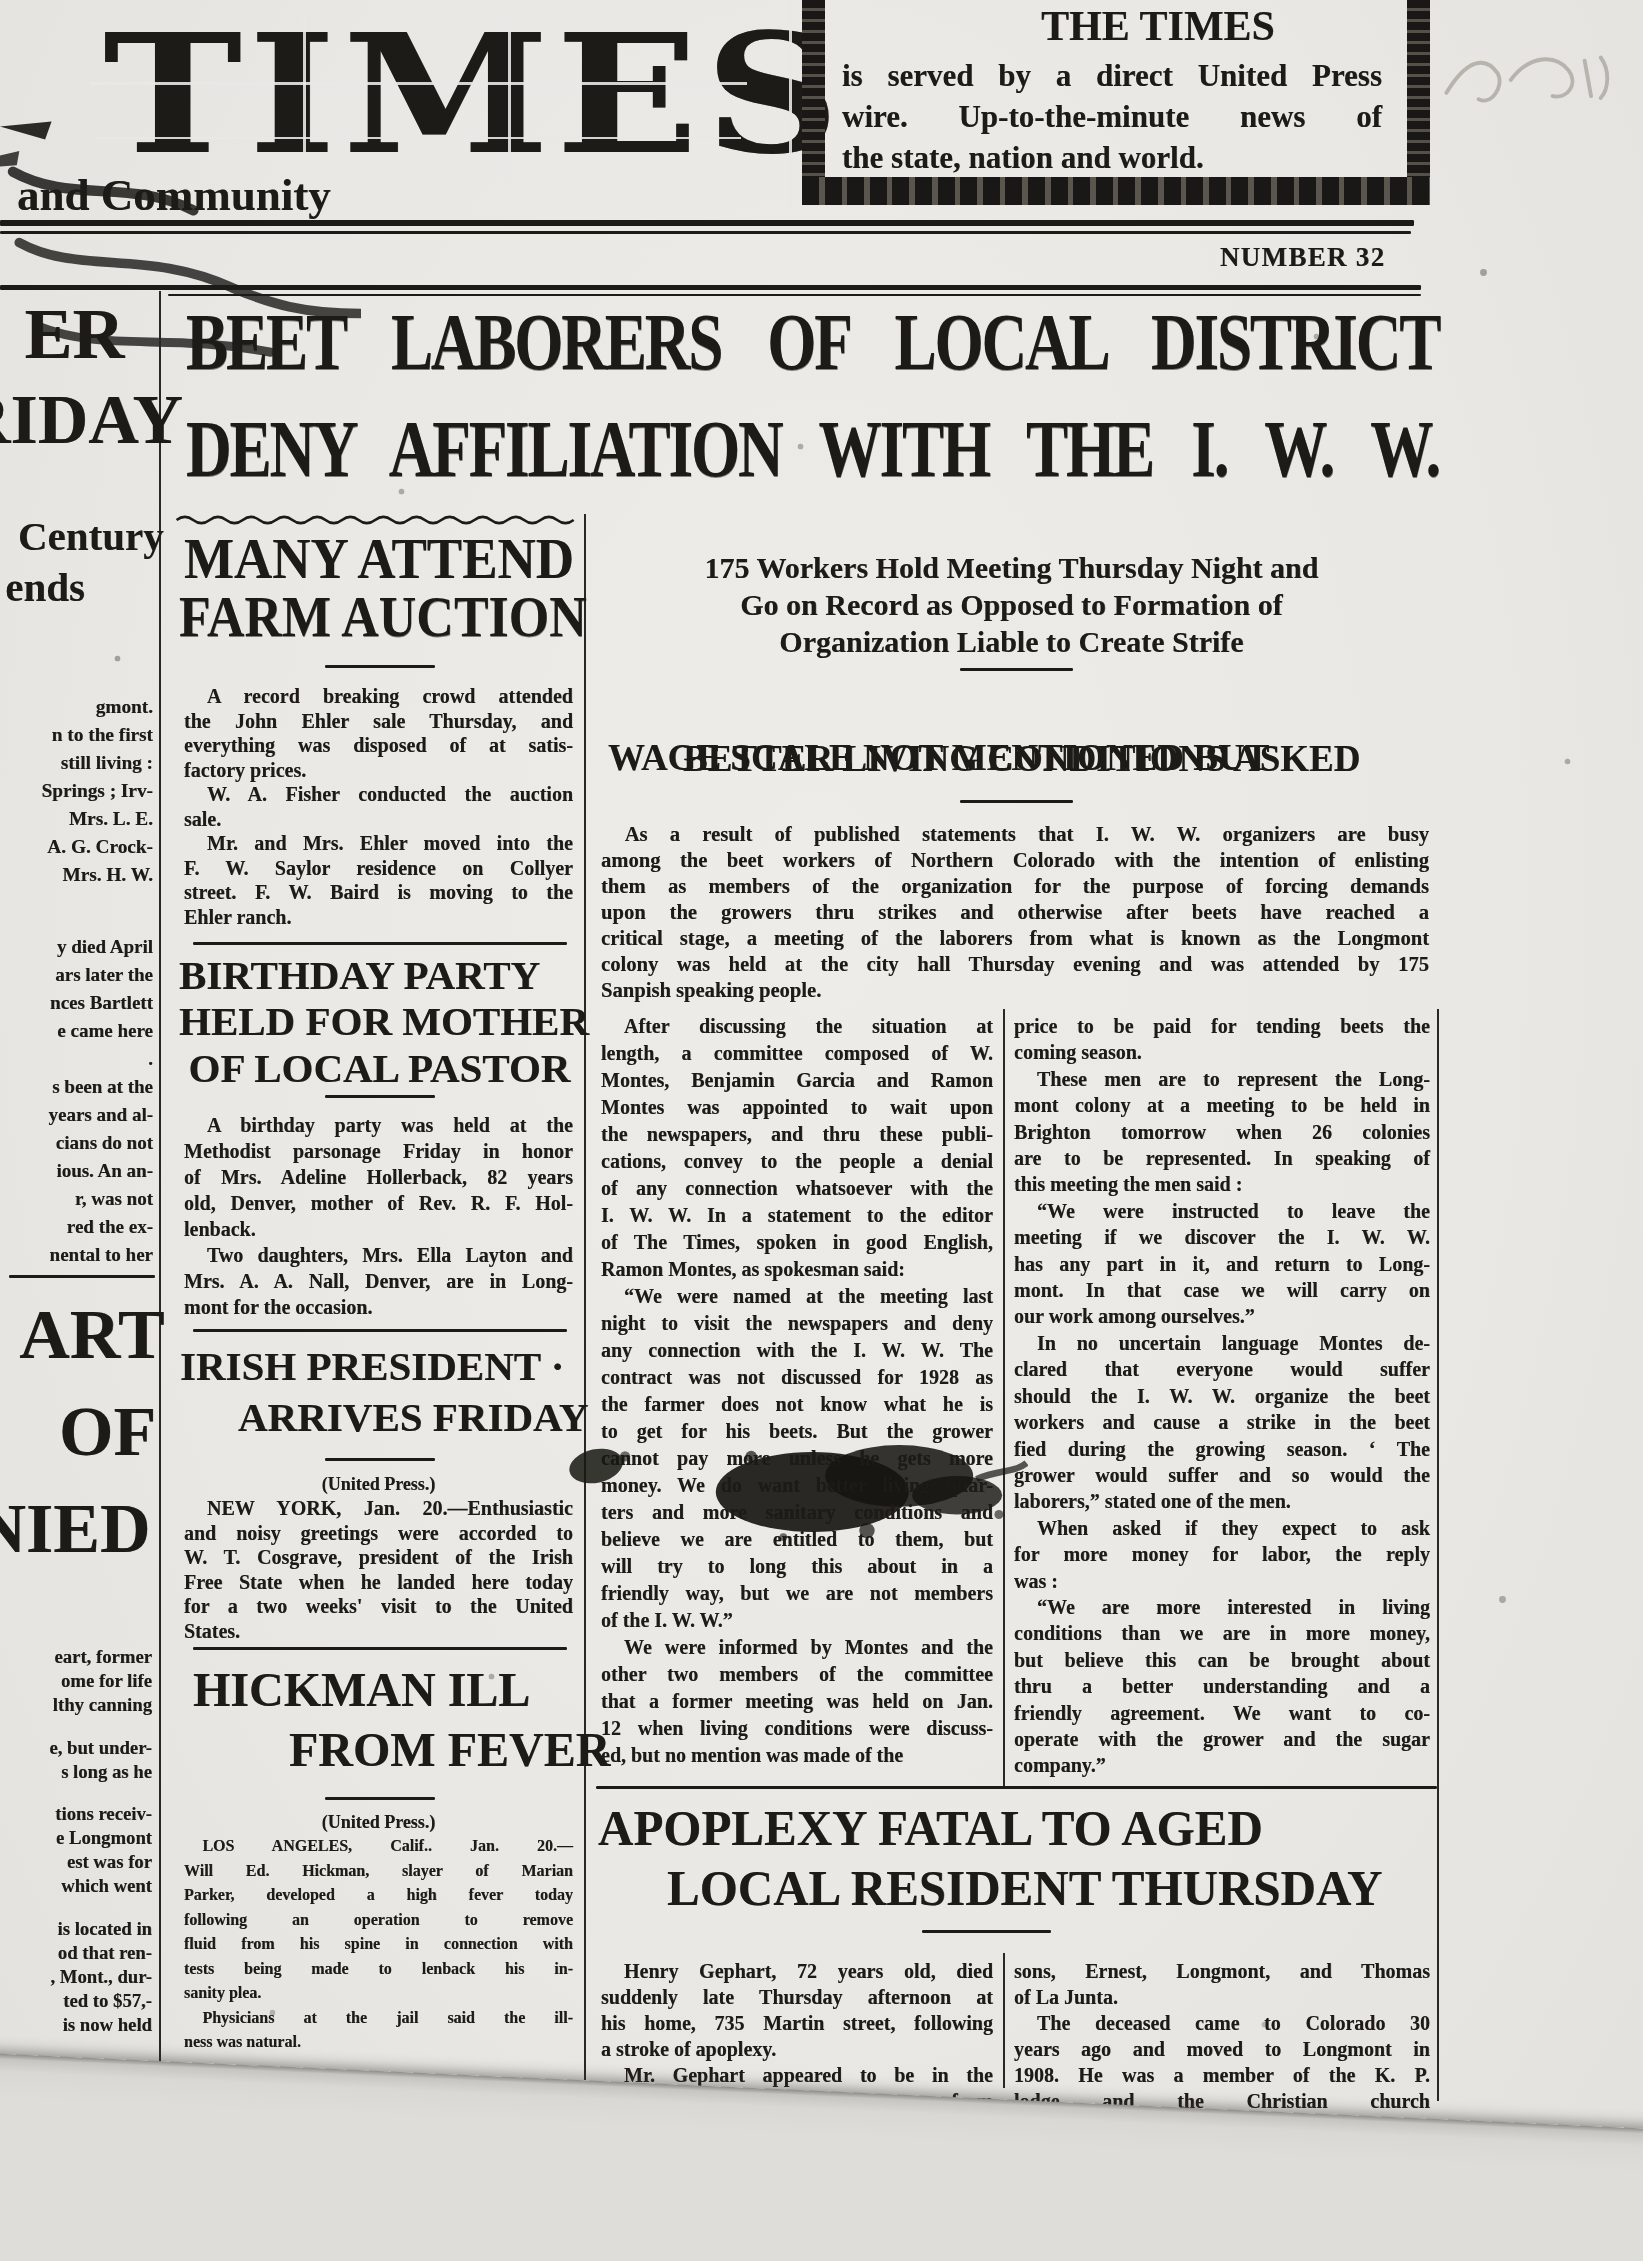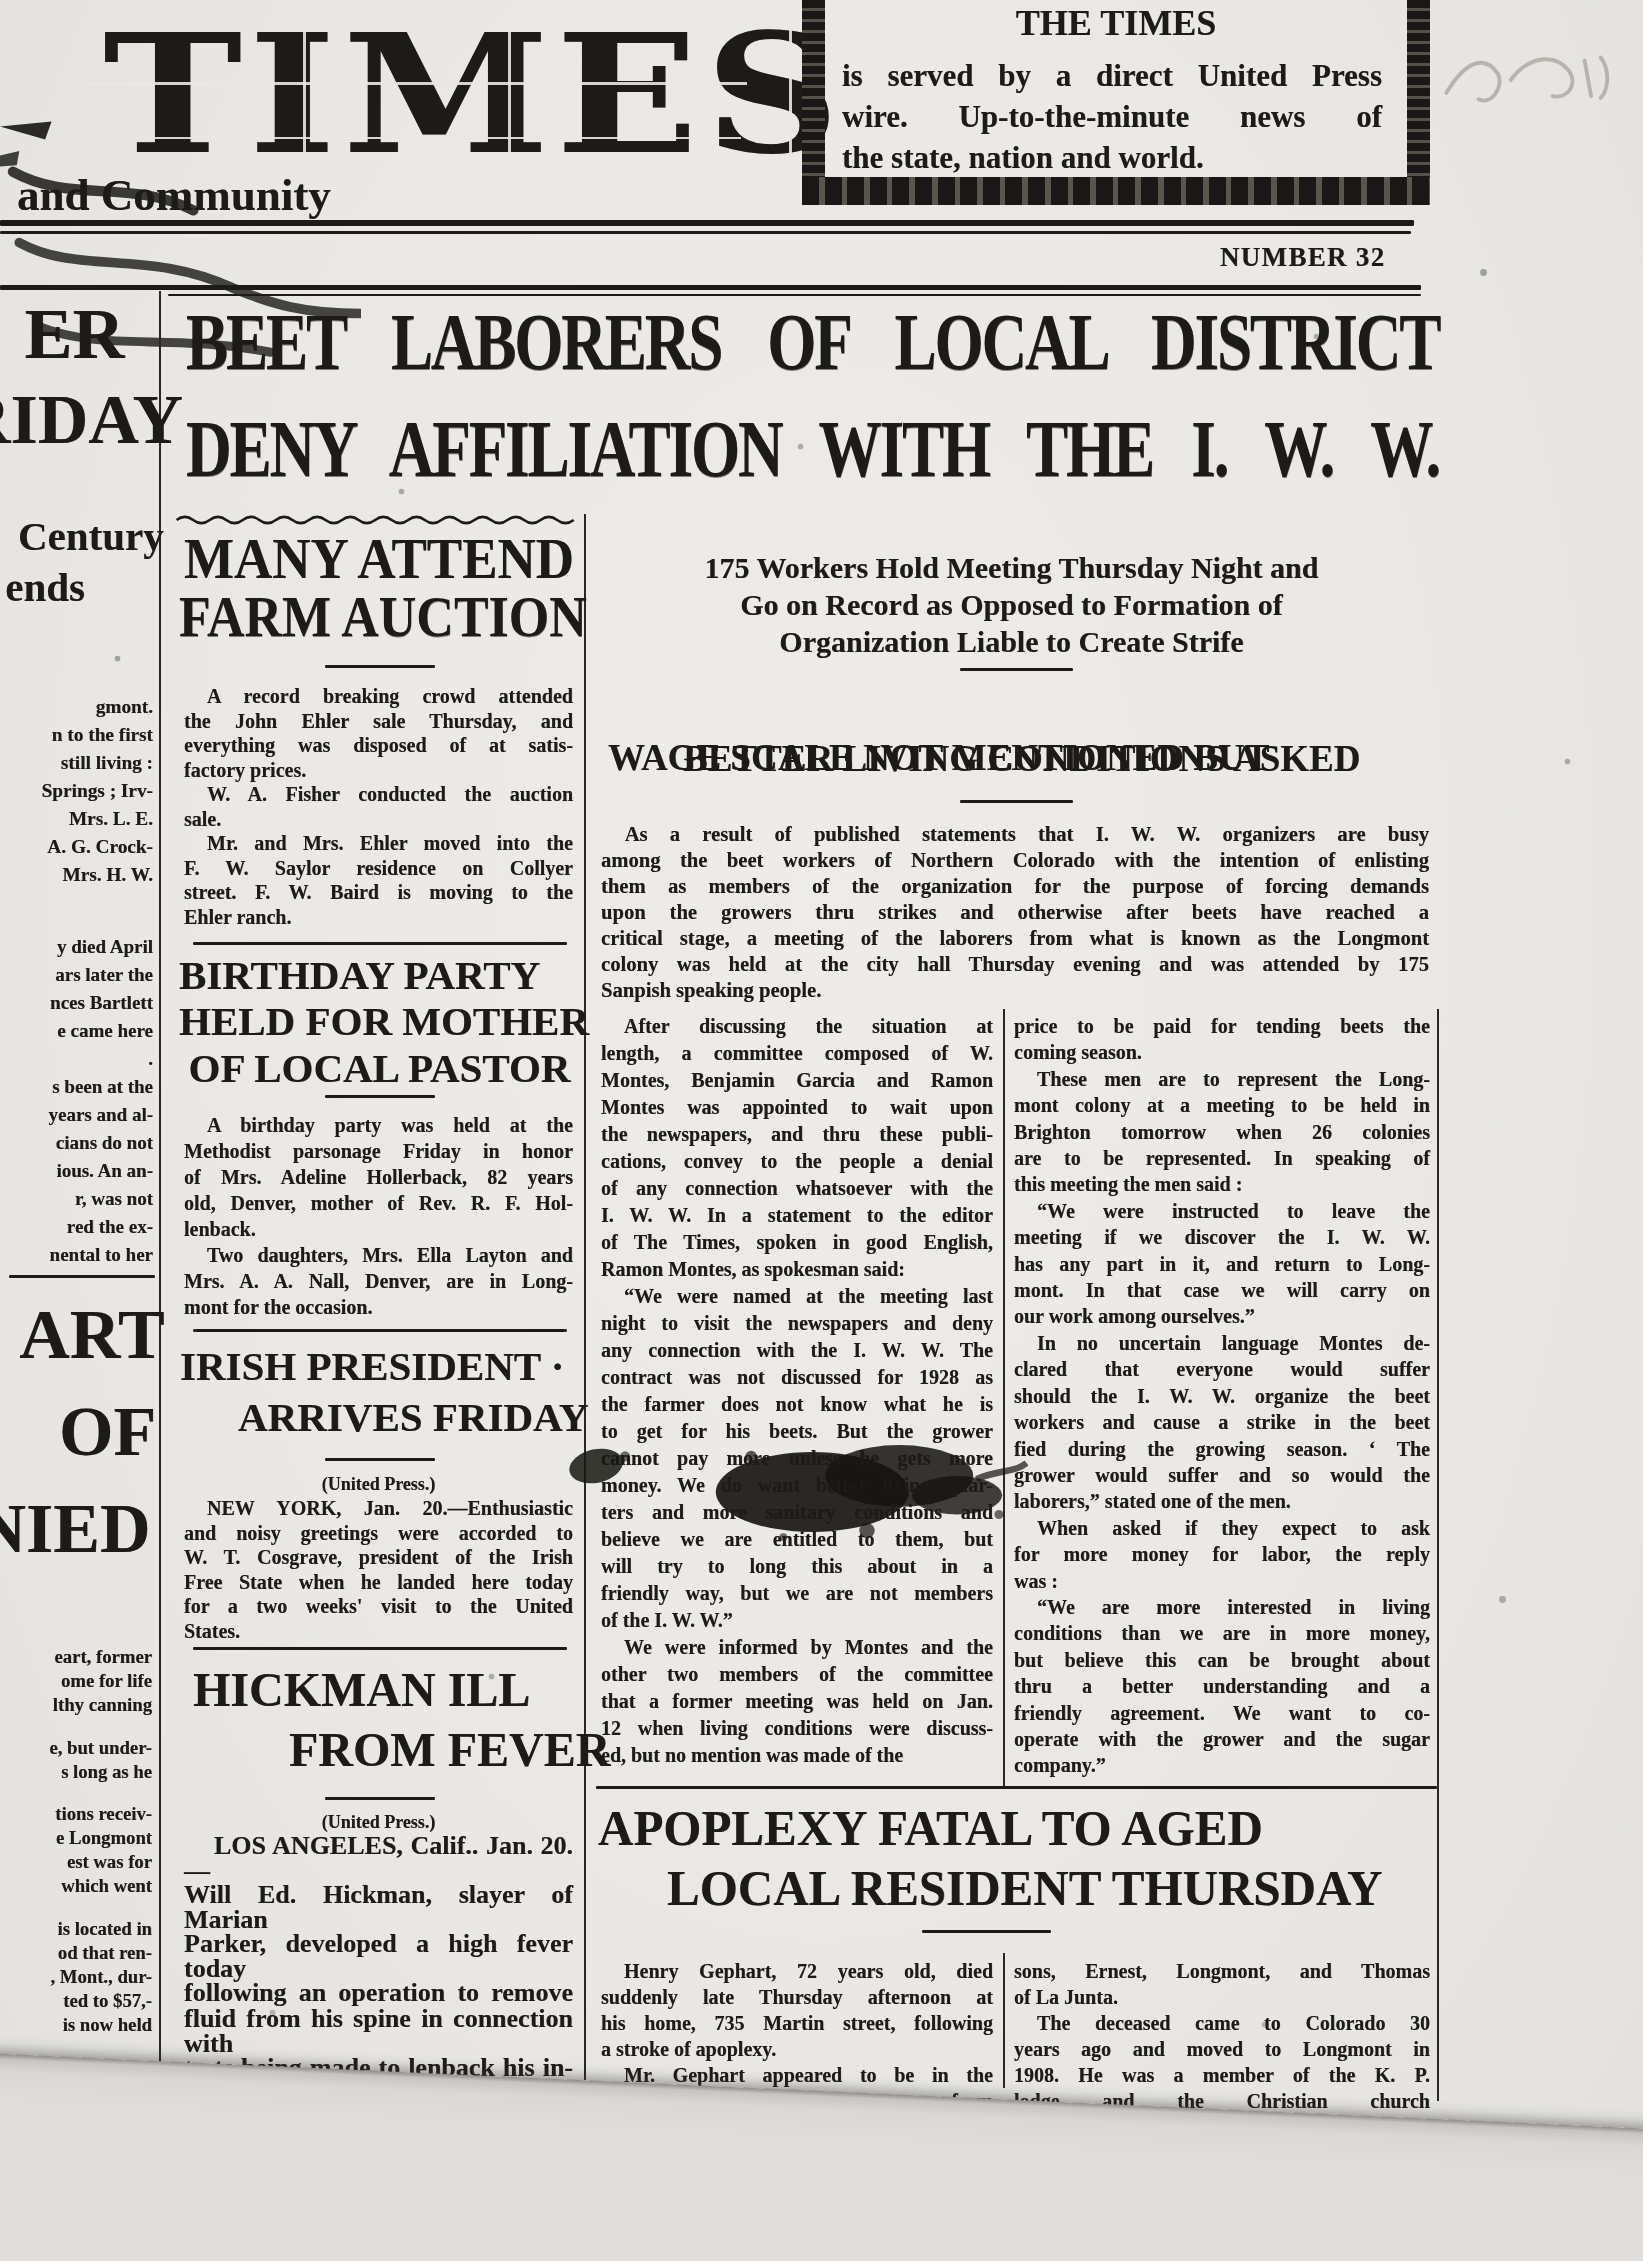--- a/index.html
+++ b/index.html
@@ -42,21 +42,21 @@
   <div class="abs scratch" style="left:303px;top:13px;width:2.6px;height:174px;"></div>
   <div class="abs scratch" style="left:508px;top:13px;width:2.6px;height:168px;"></div>
   <div class="abs scratch" style="left:789px;top:0px;width:3.2px;height:206px;"></div>
 
   <div class="abs hl ink" style="left:17px;top:173px;font-size:45px;">and Community</div>
 
   <div class="abs" style="left:802px;top:0;width:628px;height:205px;">
     <div class="abs bar-v" style="left:0;top:0;width:23px;height:178px;"></div>
     <div class="abs bar-v" style="right:0;top:0;width:23px;height:178px;"></div>
     <div class="abs bar-h" style="left:0;bottom:0;width:100%;height:28px;"></div>
-    <div class="abs hl ink" style="left:0;top:5.2px;width:100%;text-align:center;font-size:36px;">THE TIMES</div>
+    <div class="abs hl ink" style="left:0;top:5.2px;width:100%;text-align:center;font-size:42px;padding-left:42px;">THE TIMES</div>
     <div class="abs body-col ink" style="left:40px;top:55px;width:540px;font-size:31px;line-height:41px;">
 
     <div class="ln">is served by a direct United Press</div>
         <div class="ln">wire.  Up-to-the-minute news of</div>
         <div class="ln pend">the state, nation and world.</div>
       </div>
   </div>
 
   <svg class="abs" style="left:1440px;top:35px;width:180px;height:90px" viewBox="0 0 280 140">
     <path d="M10 90 C40 40 70 30 90 60 C100 80 80 110 60 100 M110 70 C140 30 180 30 200 55 C215 75 200 100 175 95 M225 40 L235 95 M250 35 C265 55 262 85 250 98" stroke="#b7b4ad" stroke-width="6" fill="none" stroke-linecap="round"></path>
@@ -207,21 +207,21 @@
     <circle cx="120" cy="185" r="6" fill="#15130f" opacity=".6"></circle>
   </svg>
 
   <div class="abs rule" style="left:193px;top:1647px;width:374px;height:3.2px;"></div>
 
   <div class="abs hl ink" style="left:193px;top:1666px;width:401px;font-size:48px;">HICKMAN ILL</div>
   <div class="abs hl ink" style="left:289px;top:1726px;width:401px;font-size:48px;">FROM FEVER</div>
   <div class="abs sdiv" style="left:325px;top:1797px;width:110px;"></div>
   <div class="abs credit ink" style="left:184px;top:1812px;width:389px;font-size:18px;">(United Press.)</div>
 
-  <div class="abs body-col ink" style="left:184px;top:1834px;width:389px;font-size:26px;line-height:24.5px;">
+  <div class="abs body-col ink" style="left:184px;top:1834px;width:389px;font-size:16px;line-height:24.5px;">
 
   <div class="ln ind">LOS ANGELES, Calif.. Jan. 20.—</div>
       <div class="ln">Will Ed. Hickman, slayer of  Marian</div>
       <div class="ln">Parker, developed a high fever today</div>
       <div class="ln">following an operation to remove</div>
       <div class="ln">fluid from his spine in connection with</div>
       <div class="ln">tests being made to lenback his in-</div>
       <div class="ln pend">sanity plea.</div>
       <div class="ln ind">Physicians at the jail said the ill-</div>
       <div class="ln pend">ness was natural.</div>

